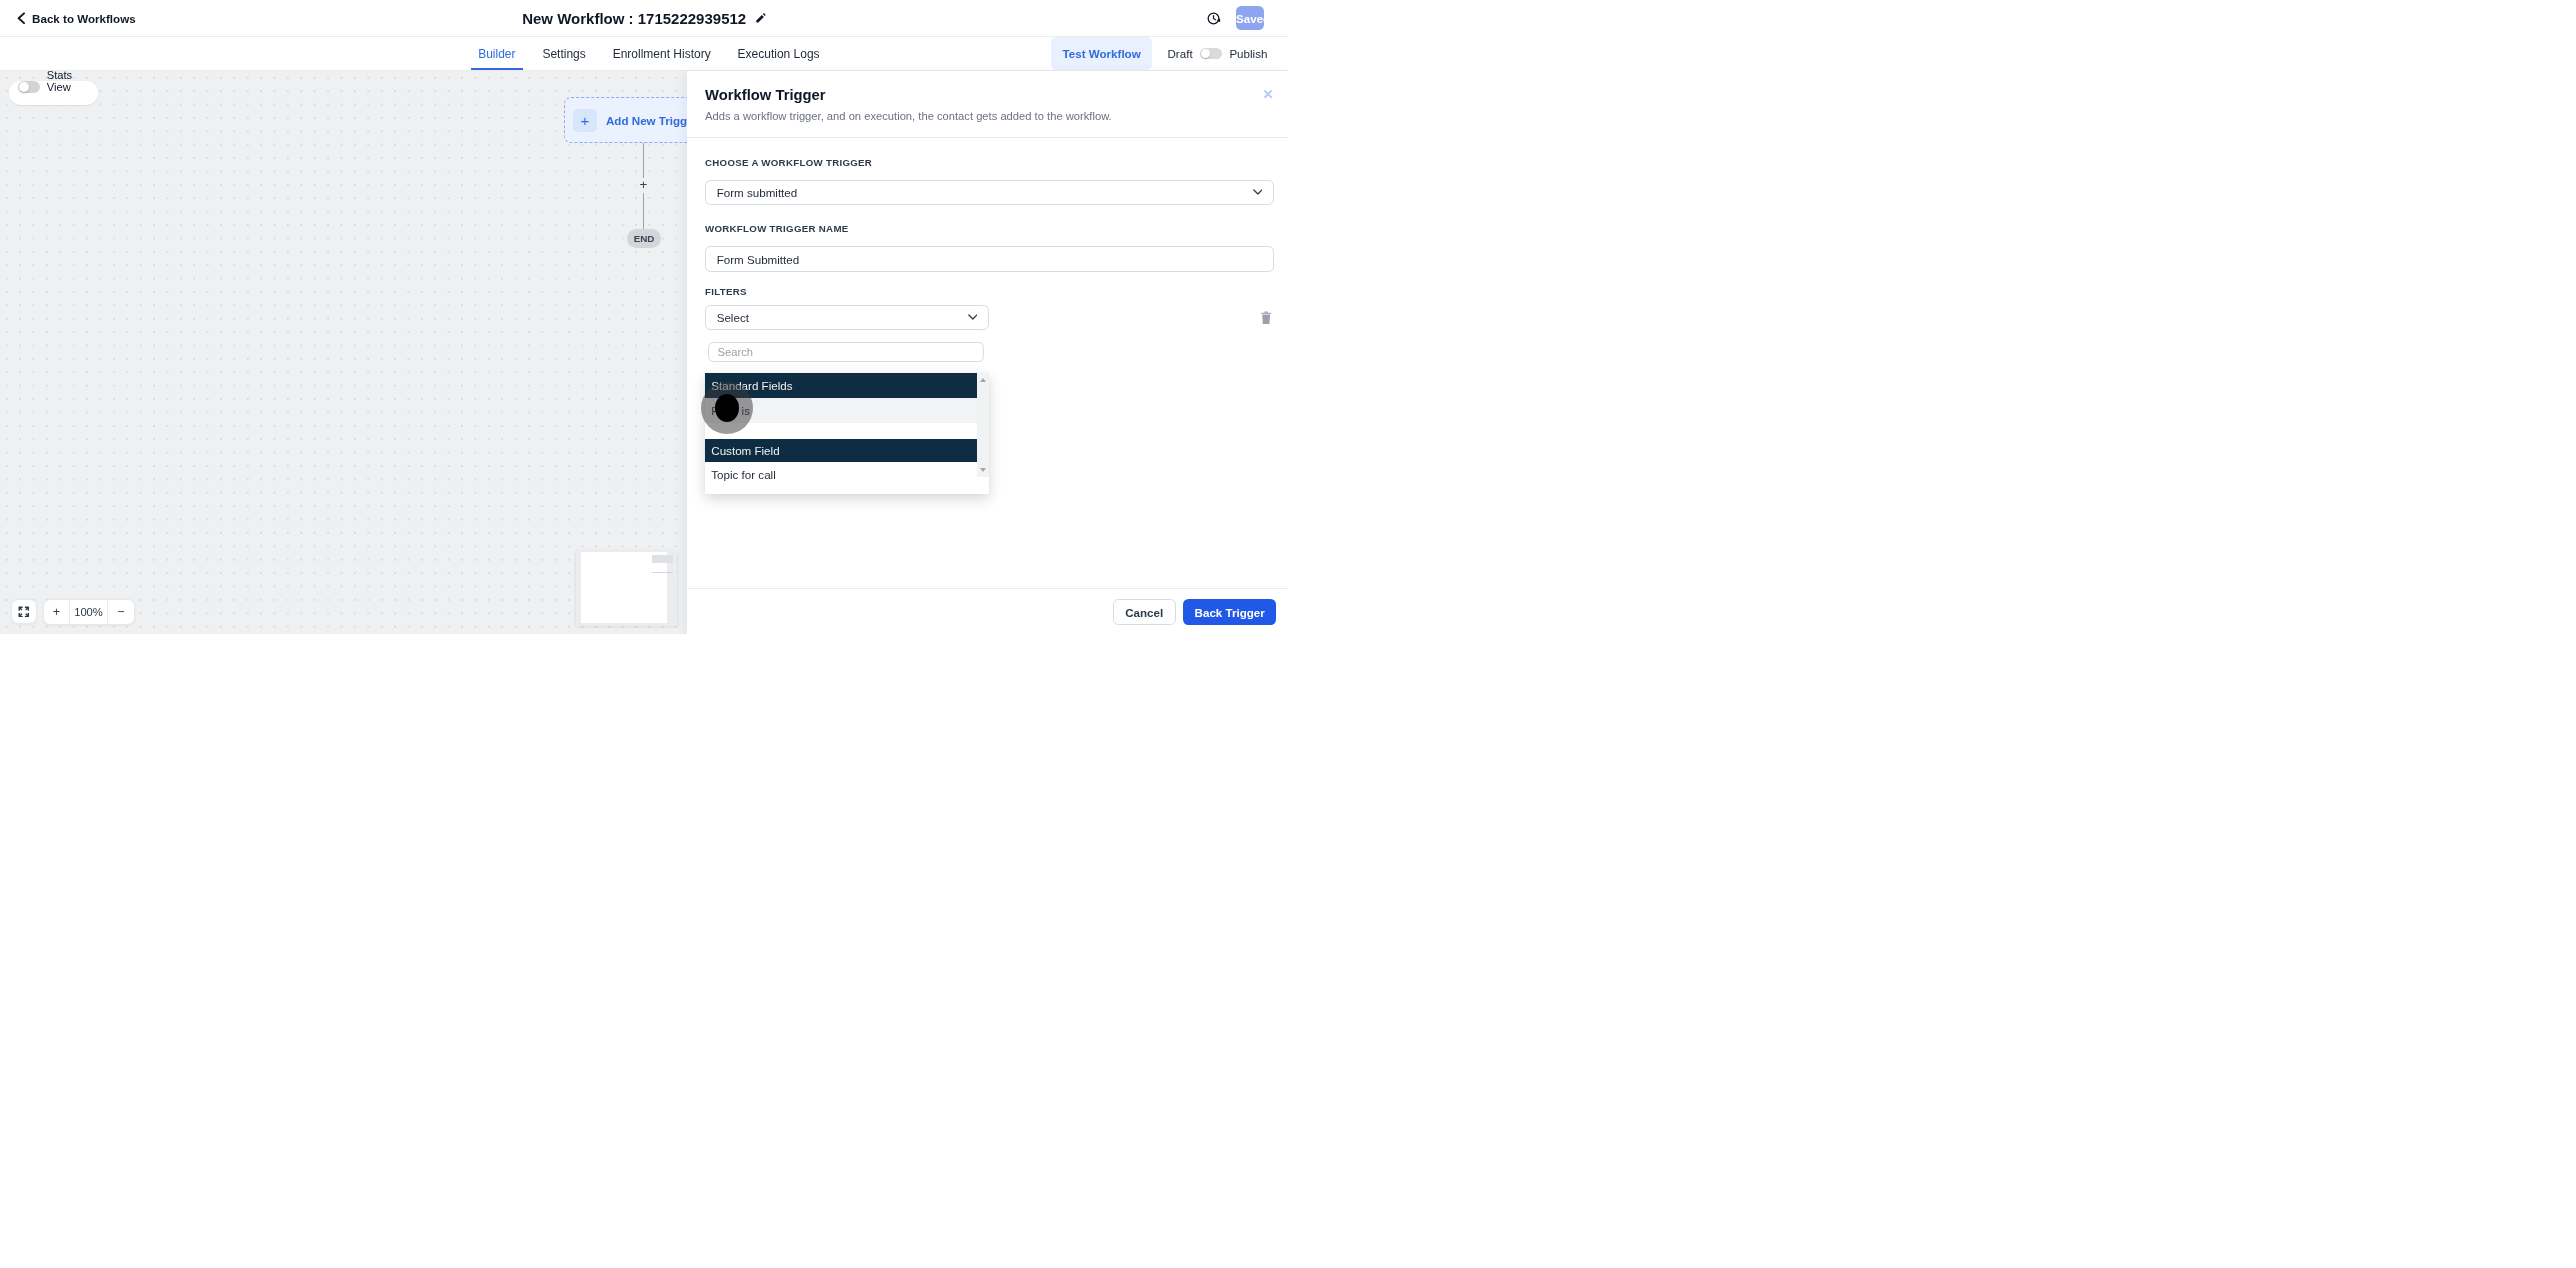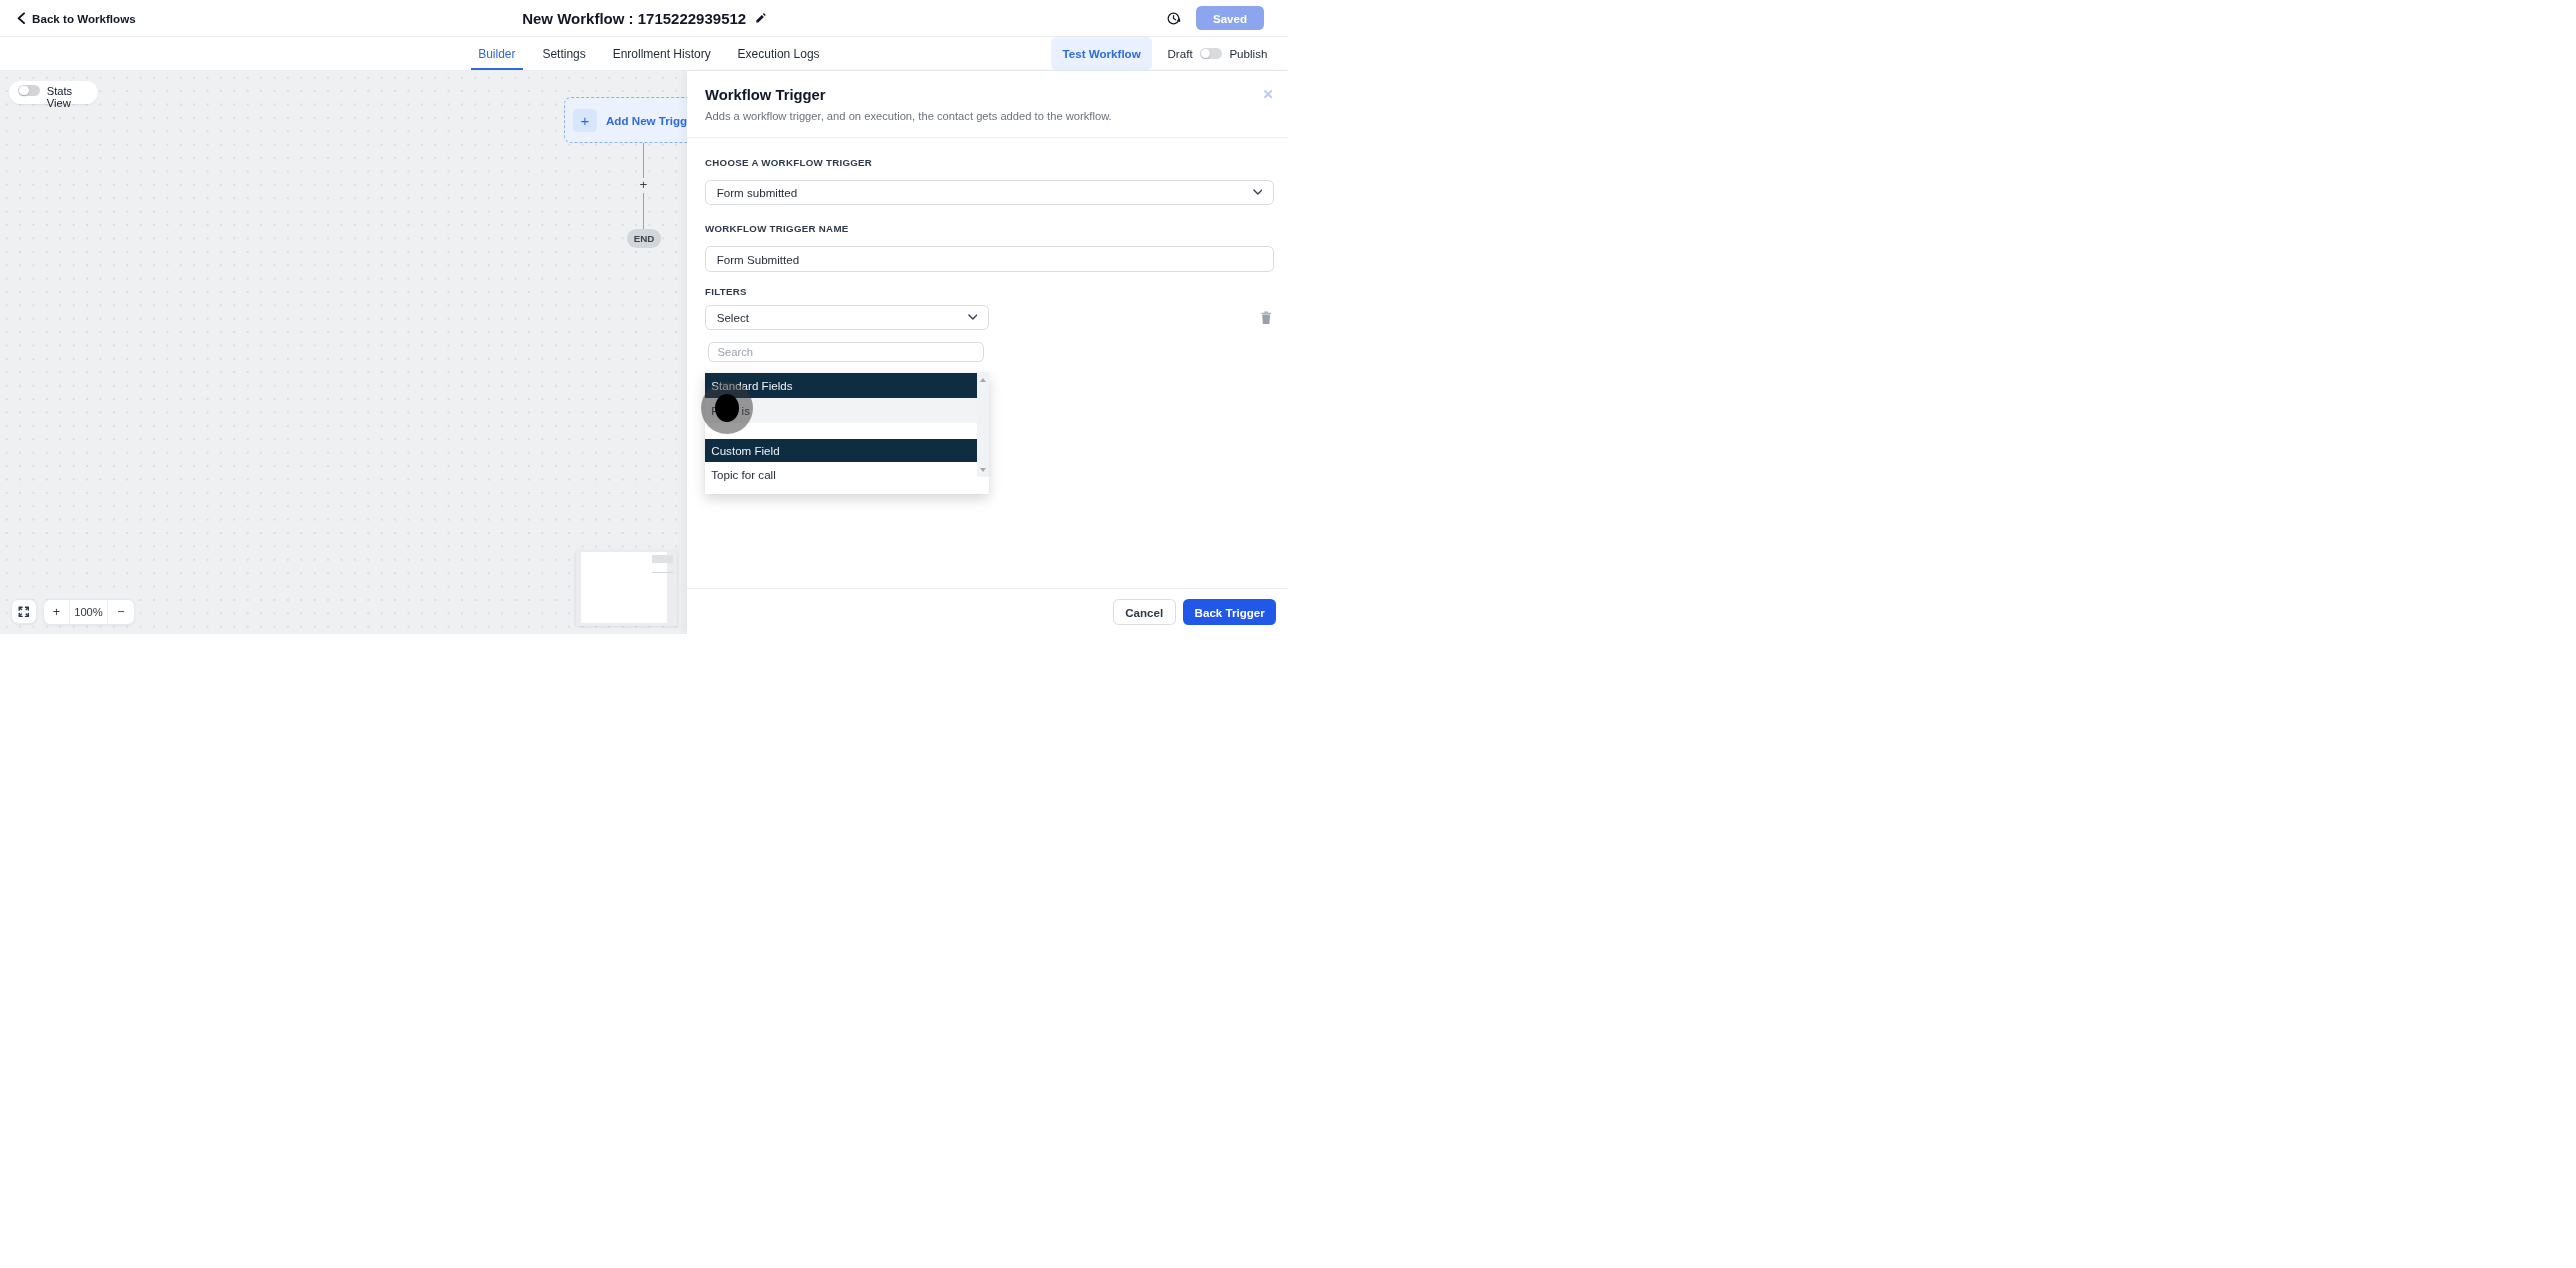--- a/index.html
+++ b/index.html
@@ -10,21 +10,21 @@
   
   .topbar { position:relative; height:37px; background:#fff; border-bottom:0.9px solid #e9ebee;
             display:flex; align-items:center;gap:38px; }
   .back { display:flex; align-items:center; gap:6.3px; margin-left:16px; cursor:pointer;
           font-size:11.6px; font-weight:700; color:#101828; }
   .title-wrap { position:absolute; left:50%; top:0; height:100%; transform:translateX(-50%);
                 display:flex; align-items:center; gap:9px; }
   .wf-title { font-size:15px; font-weight:600; color:#101828; white-space:nowrap; }
   .topbar-right { margin-left:auto; display:flex; align-items:center; gap:15px; margin-right:24px; }
   .saved-btn { border:none; background:#8ca5ee; color:#fff; font-family:inherit;
-               font-size:11.6px; font-weight:700; border-radius:5.4px; width:68px; height:24px; cursor:default; }
+               font-size:11.6px; font-weight:700; border-radius:5.4px; width:28px; height:24px; cursor:default; }
   .icon-btn { display:inline-flex; align-items:center; justify-content:center; cursor:pointer; background:none; border:none; }
 
   
   .tabbar { position:relative; height:34px; background:#fff; border-bottom:0.9px solid #e9ebee; }
   .tabs { position:absolute; left:471px; top:0; height:100%; display:flex; gap:12.5px; }
   .tab { display:flex; align-items:center; padding:0 7.2px; font-size:12px; color:#1f2937;
          cursor:pointer; border-bottom:2.7px solid transparent; padding-top:2.7px; }
   .tab.active { color:#2f6bde; border-bottom-color:#2f6bde; }
   .tabbar-right { position:absolute; right:20.6px; top:0; height:100%; display:flex; align-items:center; gap:7.2px; }
   .test-btn { background:#e9f0fe; color:#2f6bde; border:none; font-family:inherit; font-size:11.6px;
@@ -36,21 +36,21 @@
 
   
   .main { position:relative; height:564px; display:flex; }
 
   
   .canvas { position:relative; width:687px; height:100%; overflow:hidden;
             background-color:#eef0f2;
             background-image:radial-gradient(#d9dbdf 0.9px, transparent 1.1px);
             background-size:13.4px 13.4px; }
   .stats-pill { position:absolute; left:9px; top:9.8px; width:89px; height:23px; background:#fff;
-                border-radius:11.6px; display:flex; align-items:flex-start; gap:7.2px; padding:4px 9px;
+                border-radius:11.6px; display:flex; align-items:flex-end; gap:7.2px; padding:12px 9px;
                 box-shadow:0 0.9px 1.8px rgba(0,0,0,.08); }
   .stats-pill .toggle { width:21.5px; height:11.6px; background:#d2d4d8; }
   .stats-label { font-size:11.2px; color:#101828; }
 
   .trigger-node { position:absolute; left:564px; top:26px; width:163px; height:46px;
                   background:#ebf2fd; border:0.9px dashed #8aaef0; border-radius:7.2px;
                   display:flex; align-items:center; gap:9px; padding-left:8px; cursor:pointer; }
   .plus-tile { width:24px; height:23px; background:#d8e6fc; border-radius:4.5px;
                display:flex; align-items:center; justify-content:center;
                color:#2f6bde; font-size:15px; font-weight:400; line-height:1; }

